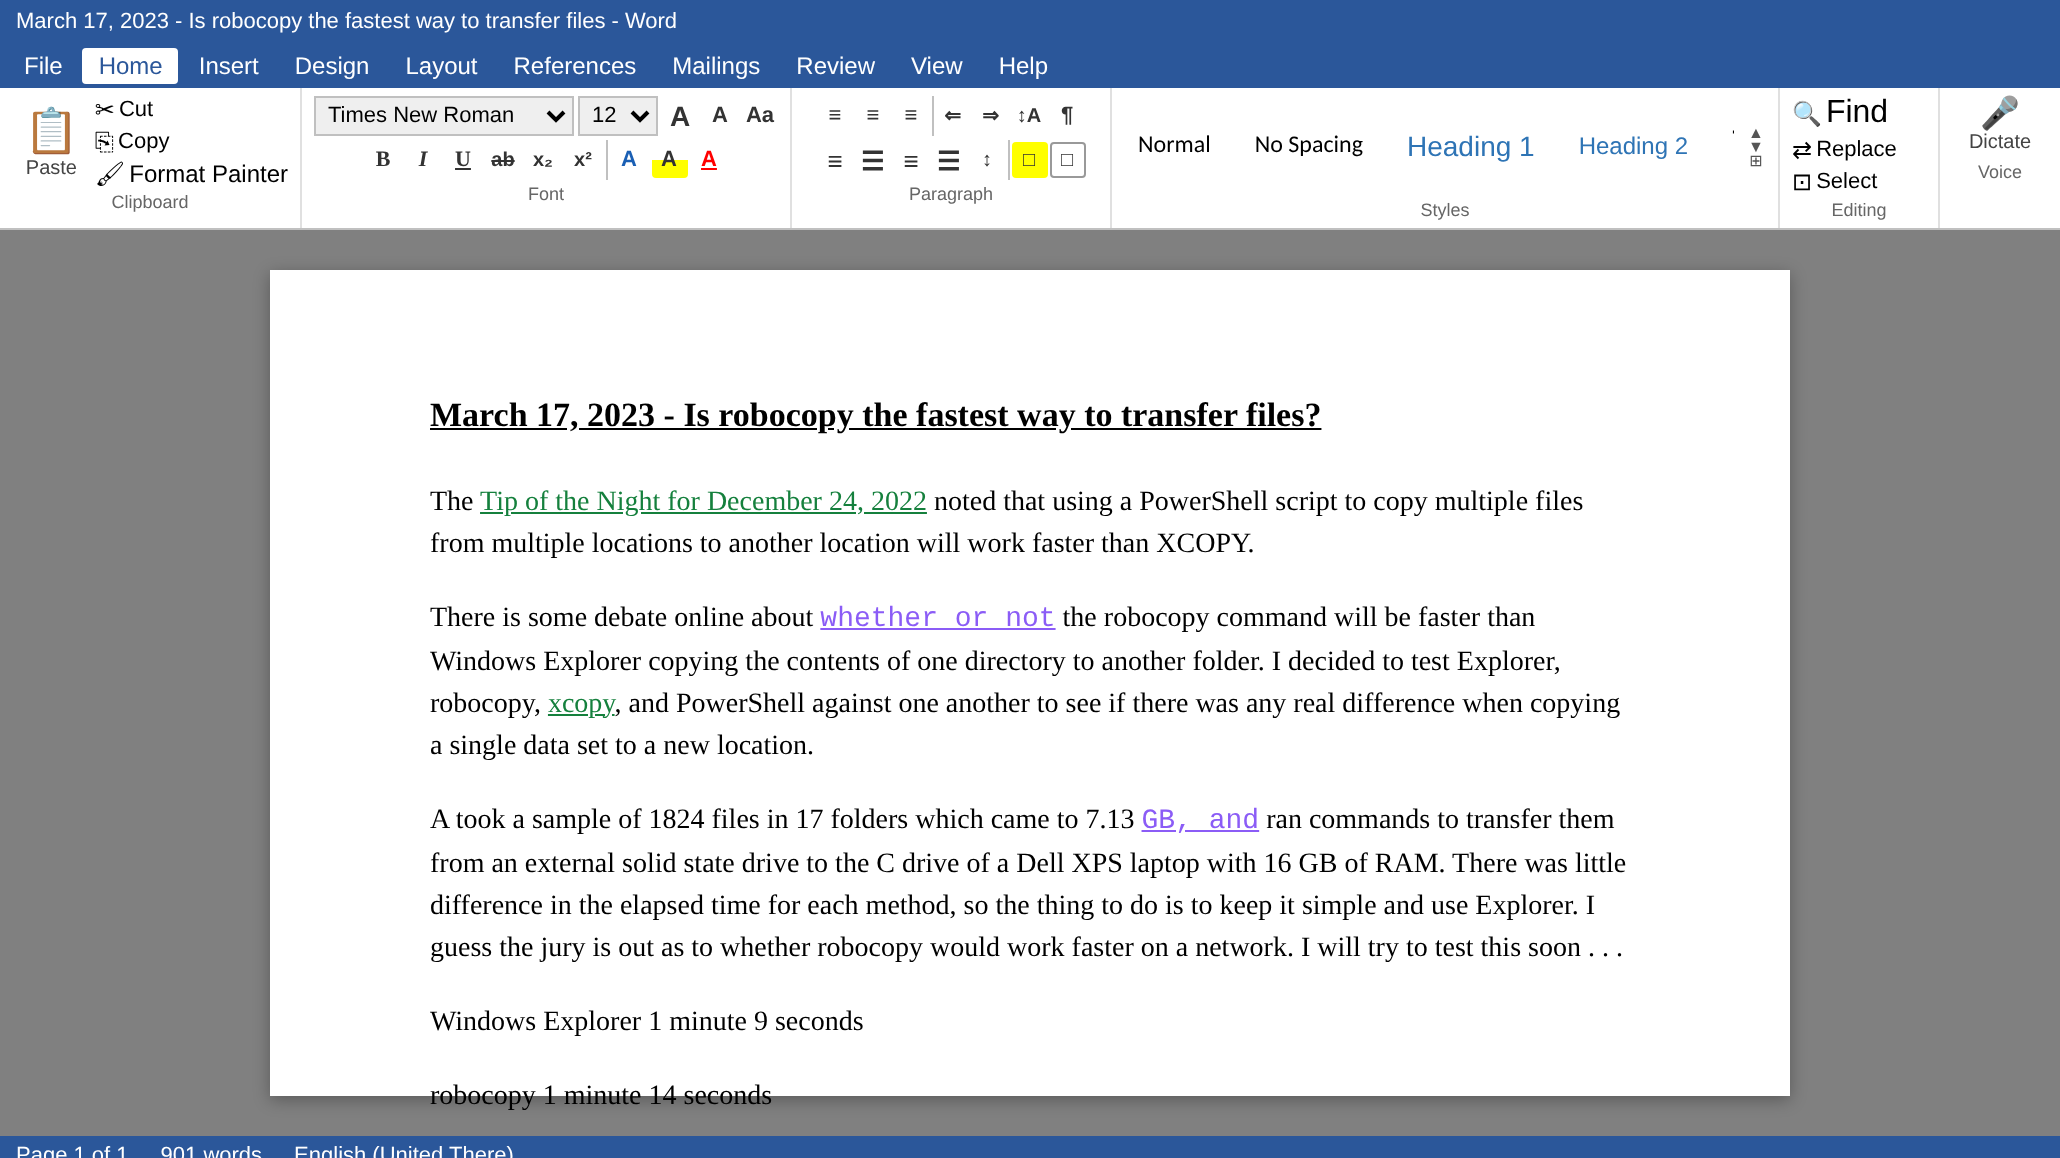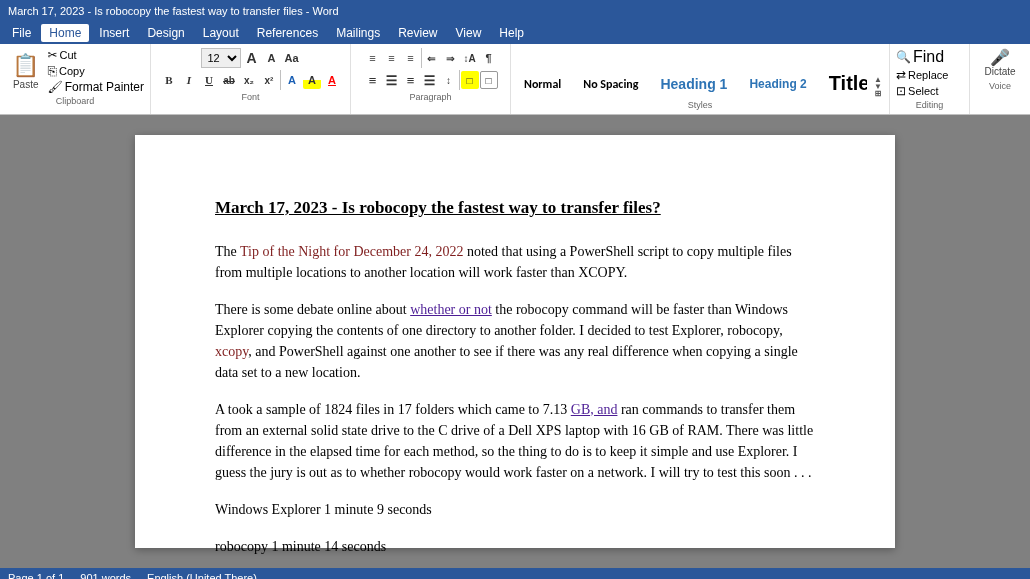--- a/index.html
+++ b/index.html
@@ -144,26 +144,28 @@
       text-decoration: underline;
       margin-bottom: 20px;
     }
 
     .doc-paragraph {
       margin-bottom: 16px;
       text-align: left;
     }
 
     .doc-link {
-      color: #7f1d1d;
+      text-decoration: underline;
+      color: #15803d;
     }
 
     .doc-link-black {
       text-decoration: underline;
-      color: #4c1d95;
+      color: #8b5cf6;
+      font-family: Liberation Mono, monospace;
     }
 
     
     .status-bar {
       height: 20px;
       background: #2b579a;
       display: flex;
       align-items: center;
       padding: 0 8px;
       color: white;
@@ -257,20 +259,25 @@
             <span style="font-size:12px;">Format Painter</span>
           </div>
         </div>
       </div>
       <div class="section-label">Clipboard</div>
     </div>
 
     <div class="labeled-group" style="padding: 4px 6px; min-width: 200px;">
       <div class="group-content" style="flex-direction:column; gap:2px;">
         <div style="display:flex; align-items:center; gap:2px;">
+          <select class="font-select">
+            <option>Times New Roman</option>
+            <option>Calibri</option>
+            <option>Arial</option>
+          </select>
           <select class="font-size-select">
             <option>12</option>
             <option>10</option>
             <option>11</option>
             <option>14</option>
           </select>
           <div class="small-btn" style="font-size:14px;">A</div>
           <div class="small-btn" style="font-size:11px;">A</div>
           <div class="small-btn" style="font-size:11px;">Aa</div>
         </div>
@@ -310,21 +317,21 @@
           <div class="small-btn" style="font-size:10px;">↕</div>
           <div class="divider-v"></div>
           <div class="small-btn" style="background: #ffff00; font-size:10px;">□</div>
           <div class="small-btn" style="border:1px solid #999; font-size:10px;">□</div>
         </div>
       </div>
       <div class="section-label">Paragraph</div>
     </div>
 
     <div class="labeled-group" style="padding: 4px 4px; flex:1; overflow:hidden;">
-      <div class="group-content" style="align-items:flex-end; overflow:hidden; gap:4px; flex:1;font-weight:bold;">
+      <div class="group-content" style="align-items:center; overflow:hidden; gap:4px; flex:1;">
         <div style="display:flex; gap:4px; align-items:center; overflow:hidden; flex:1;">
           <div class="style-item" style="font-family: Calibri, sans-serif; font-size:12px;">Normal</div>
           <div class="style-item" style="font-family: Calibri, sans-serif; font-size:12px; white-space:nowrap;">No Spacing</div>
           <div class="style-item heading-1">Heading 1</div>
           <div class="style-item heading-2">Heading 2</div>
           <div class="style-item title-style">Title</div>
 
         </div>
         <div class="styles-scroll-btn">
           <div>▲</div>

